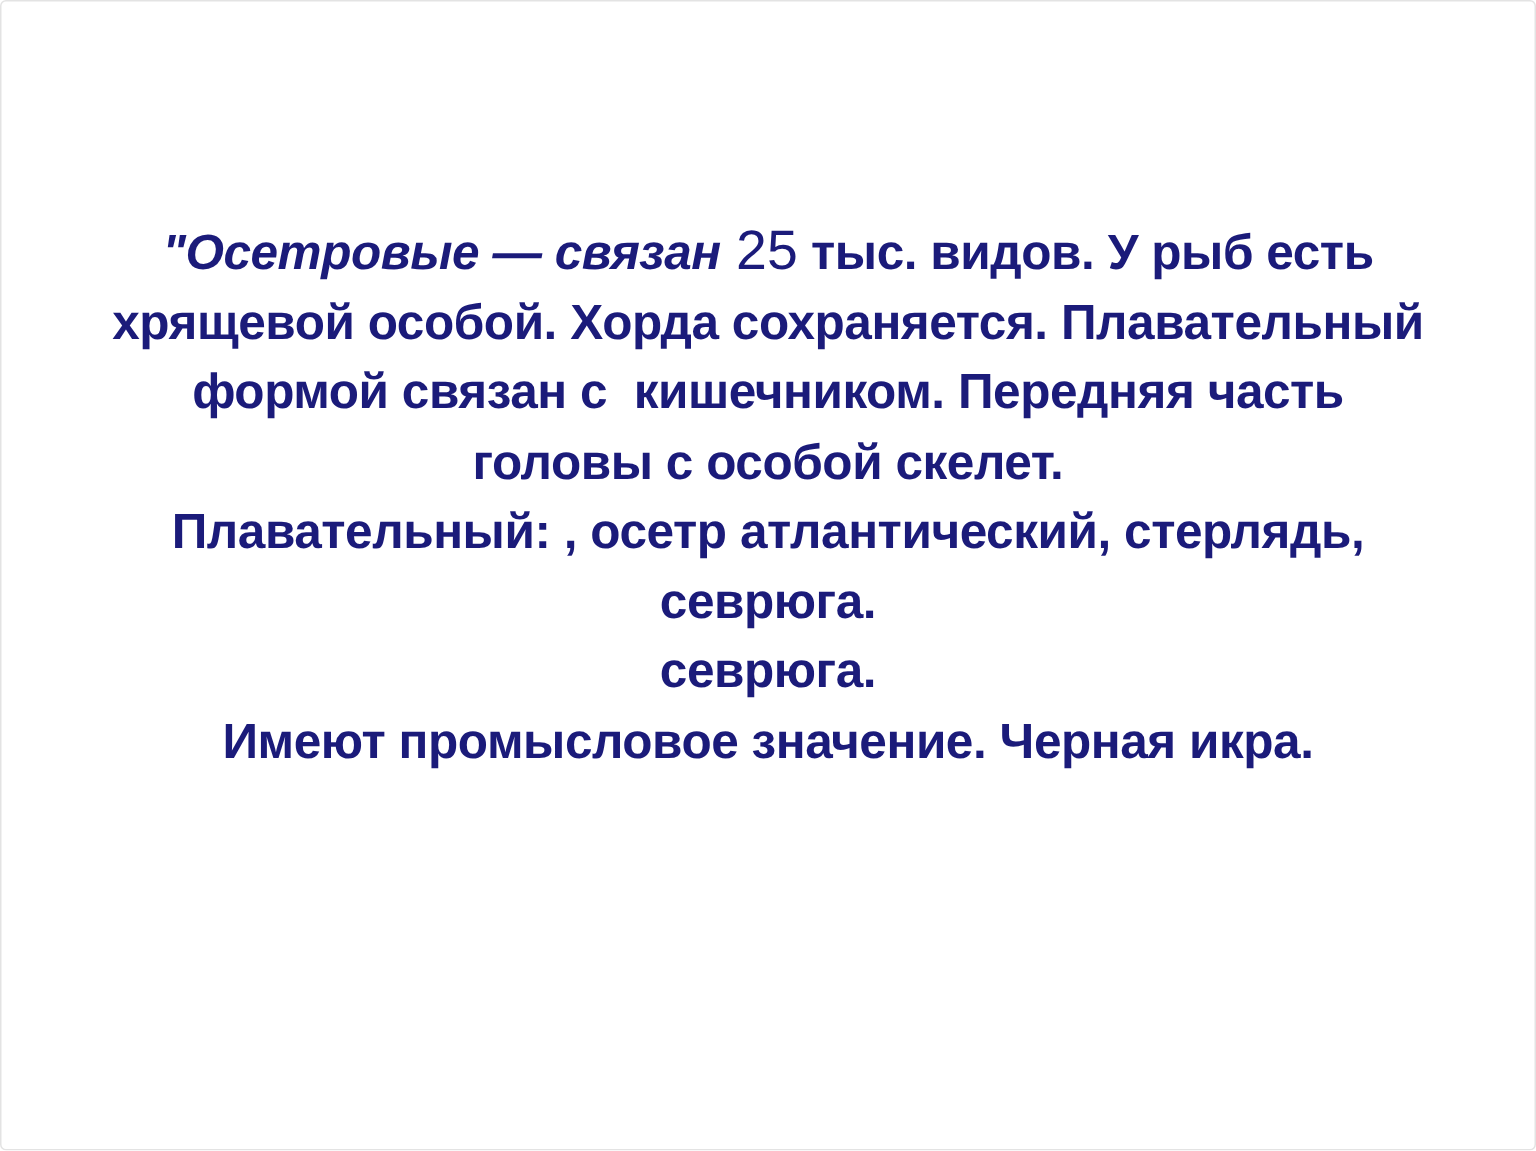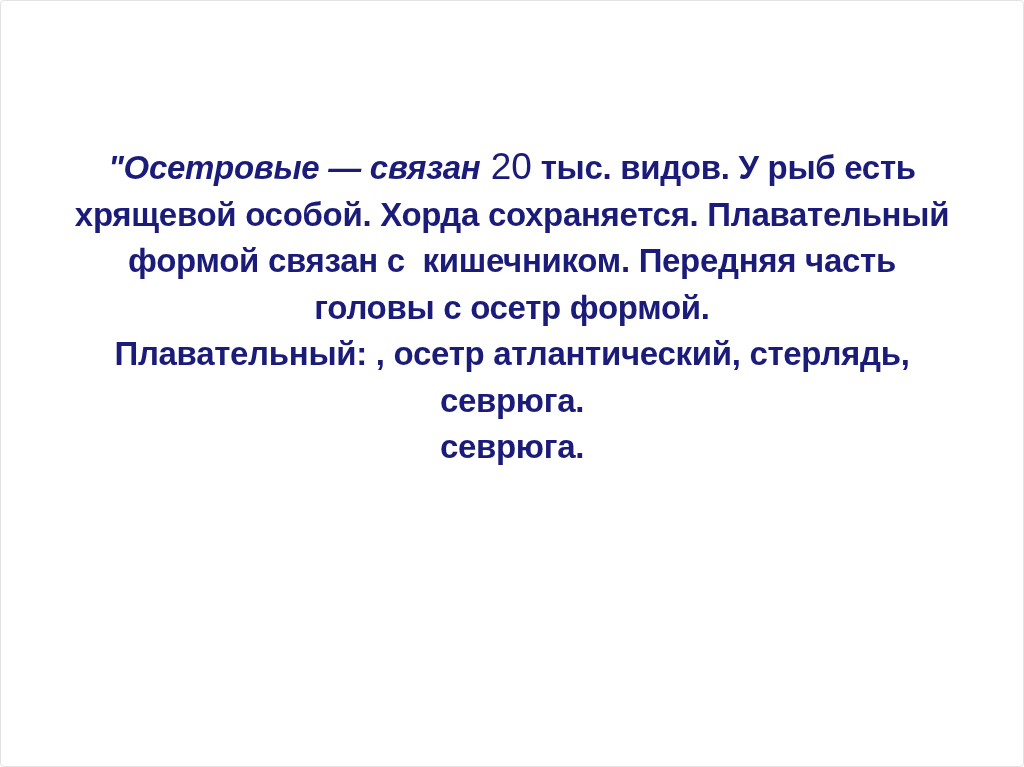--- a/index.html
+++ b/index.html
@@ -45,21 +45,22 @@
     font-weight: 400;
     font-size: 1.12em;
     letter-spacing: 0;
   }
 </style>
 </head>
 <body>
 
 <div class="slide">
   <div class="text-block">
-    <div class="line"><span class="seg-bold-italic">"Осетровые</span><span class="seg-italic"> — </span><span class="seg-italic">связан</span><span class="seg-number"> 20</span><span> тыс. видов. У рыб есть</span></div>
+    <div class="line"><span class="seg-bold-italic">"Осетровые</span><span class="seg-italic"> — </span><span class="seg-italic">связан</span><span class="seg-number"> 25</span><span> тыс. видов. У рыб есть</span></div>
     <div class="line">хрящевой особой. Хорда сохраняется. Плавательный</div>
     <div class="line">формой связан с  кишечником. Передняя часть</div>
-    <div class="line">головы с осетр формой.</div>
+    <div class="line">головы с особой скелет.</div>
     <div class="line">Плавательный: , осетр атлантический, стерлядь,</div>
     <div class="line">севрюга.</div>
     <div class="line">севрюга.</div>
+    <div class="line">Имеют промысловое значение. Черная икра.</div>
   </div>
 </div>
 
 </body></html>

